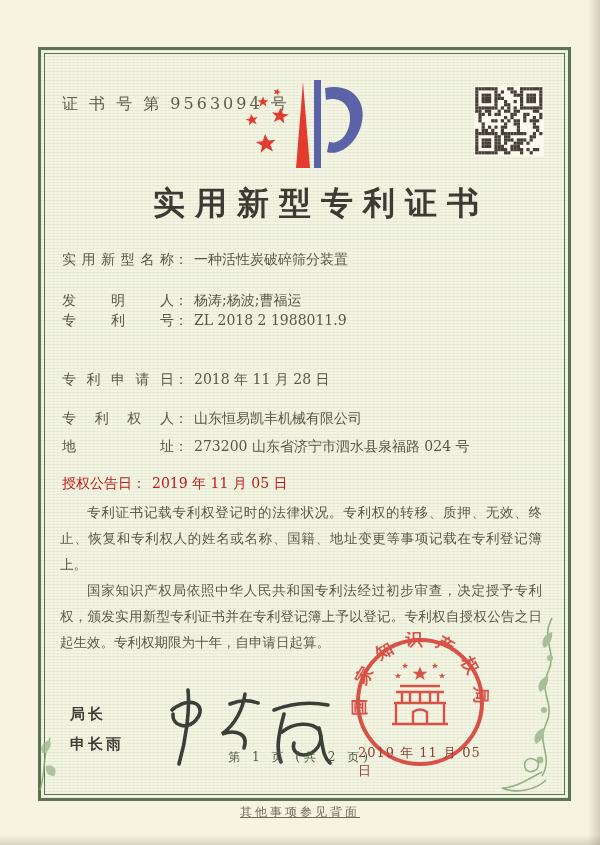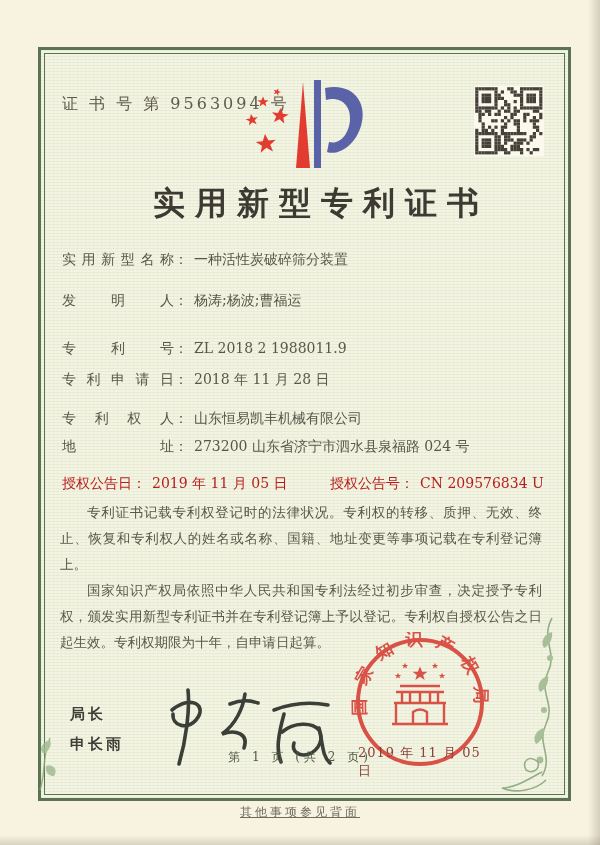--- a/index.html
+++ b/index.html
@@ -23,21 +23,21 @@
   .cert-no{position:absolute;left:62px;top:94px;font-size:16px;letter-spacing:3px;color:#5f5a4f;}
   .logo{position:absolute;left:230px;top:72px;width:140px;height:106px;}
   .qr{position:absolute;left:474px;top:86px;width:70px;height:70px;background:#fbf8ec;}
   .title{
     position:absolute;left:0;top:182px;width:100%;text-align:center;
     font-size:32px;font-weight:bold;color:#3c3a33;letter-spacing:10px;text-indent:10px;padding-left:16px;
   }
   .f-row{position:absolute;left:62px;font-size:14px;color:#5a564b;white-space:nowrap;}
   .f-label{display:inline-block;width:112px;text-align:justify;text-align-last:justify;color:#5a564b;vertical-align:bottom;}
   .colon{margin-right:6px;}
-  .r0{top:251px}.r1{top:292px}.r2{top:340px}.r3{top:371px}.r4{top:410px}.r5{top:438px}
+  .r0{top:251px}.r1{top:292px}.r2{top:312px}.r3{top:371px}.r4{top:410px}.r5{top:438px}
   .grant-row{position:absolute;left:62px;top:475px;font-size:14px;color:#b91c1c;width:480px;white-space:nowrap;}
   .grant-no{position:absolute;left:268px;top:0;}
   .body-text{
     position:absolute;left:60px;top:499px;width:482px;
     font-size:13.5px;line-height:1.93;color:#5b574c;text-align:justify;
   }
   .body-text p{margin:0;text-indent:2em;}
   .sign-block{position:absolute;left:70px;top:699px;font-size:15px;color:#403e36;letter-spacing:3px;line-height:30px;font-weight:bold;}
   .signature{position:absolute;left:142px;top:682px;width:195px;height:88px;}
   .seal{position:absolute;left:350px;top:632px;width:140px;height:140px;opacity:.92;}
@@ -319,21 +319,20 @@
 </div>
 <div class="f-row r4">
   <span class="f-label">专利权人</span><span class="colon">：</span><span>山东恒易凯丰机械有限公司</span>
 </div>
 <div class="f-row r5">
   <span class="f-label">地址</span><span class="colon">：</span><span>273200 山东省济宁市泗水县泉福路 024 号</span>
 </div>
 
 <div class="grant-row">
   <span>授权公告日</span><span class="colon">：</span><span>2019 年 11 月 05 日</span>
-  <span class="grant-no"><span>授权公告号</span><span class="colon">：</span><span>CN 209576834 U</span></span>
 </div>
 
 <div class="body-text">
   <p>专利证书记载专利权登记时的法律状况。专利权的转移、质押、无效、终止、恢复和专利权人的姓名或名称、国籍、地址变更等事项记载在专利登记簿上。</p>
   <p>国家知识产权局依照中华人民共和国专利法经过初步审查，决定授予专利权，颁发实用新型专利证书并在专利登记簿上予以登记。专利权自授权公告之日起生效。专利权期限为十年，自申请日起算。</p>
 </div>
 
 <div class="sign-block">
   <div>局长</div>
   <div>申长雨</div>

